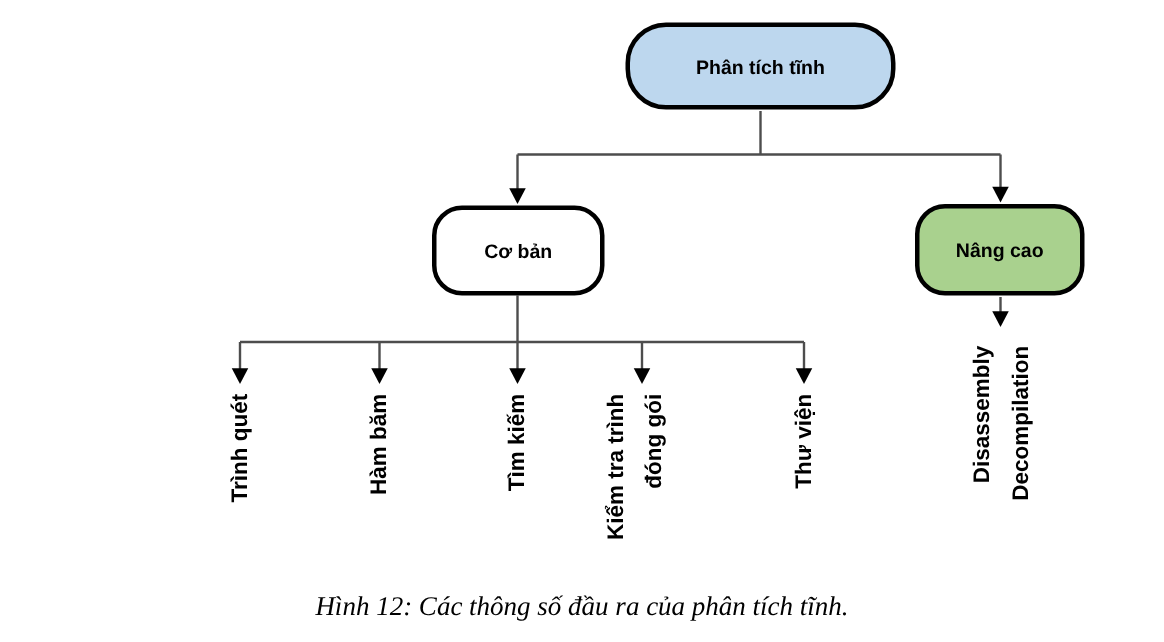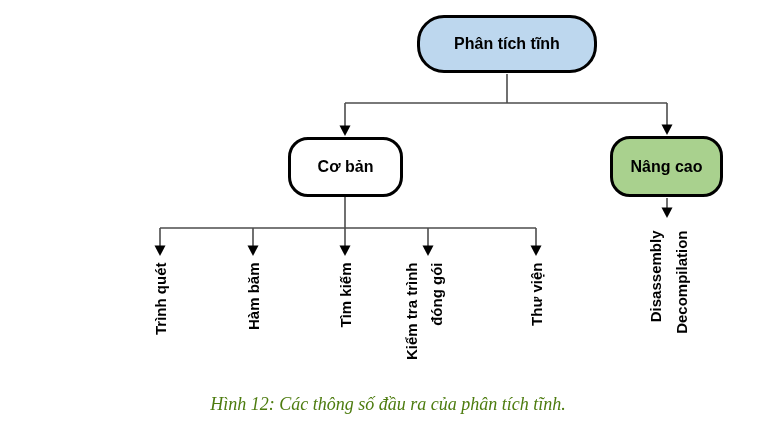--- a/index.html
+++ b/index.html
@@ -23,21 +23,21 @@
     height: 428px;
   }
   .node {
     position: absolute;
     box-sizing: border-box;
     border: 3px solid #000000;
     display: flex;
     align-items: center;
     justify-content: center;
     font-weight: 700;
-    font-size: 16px;
+    font-size: 13px;
     color: #000000;
     text-align: center;
   }
   .node-root {
     left: 417px;
     top: 15px;
     width: 180px;
     height: 58px;
     border-radius: 27px;
   }
@@ -86,21 +86,21 @@
   .vl-adv { left: 600.5px; top: 271.5px; }
   .caption {
     position: absolute;
     left: 0;
     top: 394px;
     width: 776px;
     text-align: center;
     font-family: "Liberation Serif", serif;
     font-style: italic;
     font-size: 18px;
-    color: #4d7c0f;
+    color: #000000;
   }
 </style>
 </head>
 <body>
 
 <div class="canvas">
 
   <svg class="connectors" viewBox="0 0 776 428" xmlns="http://www.w3.org/2000/svg">
     <g stroke="#4D4D4D" stroke-width="1.6" fill="none">
 

